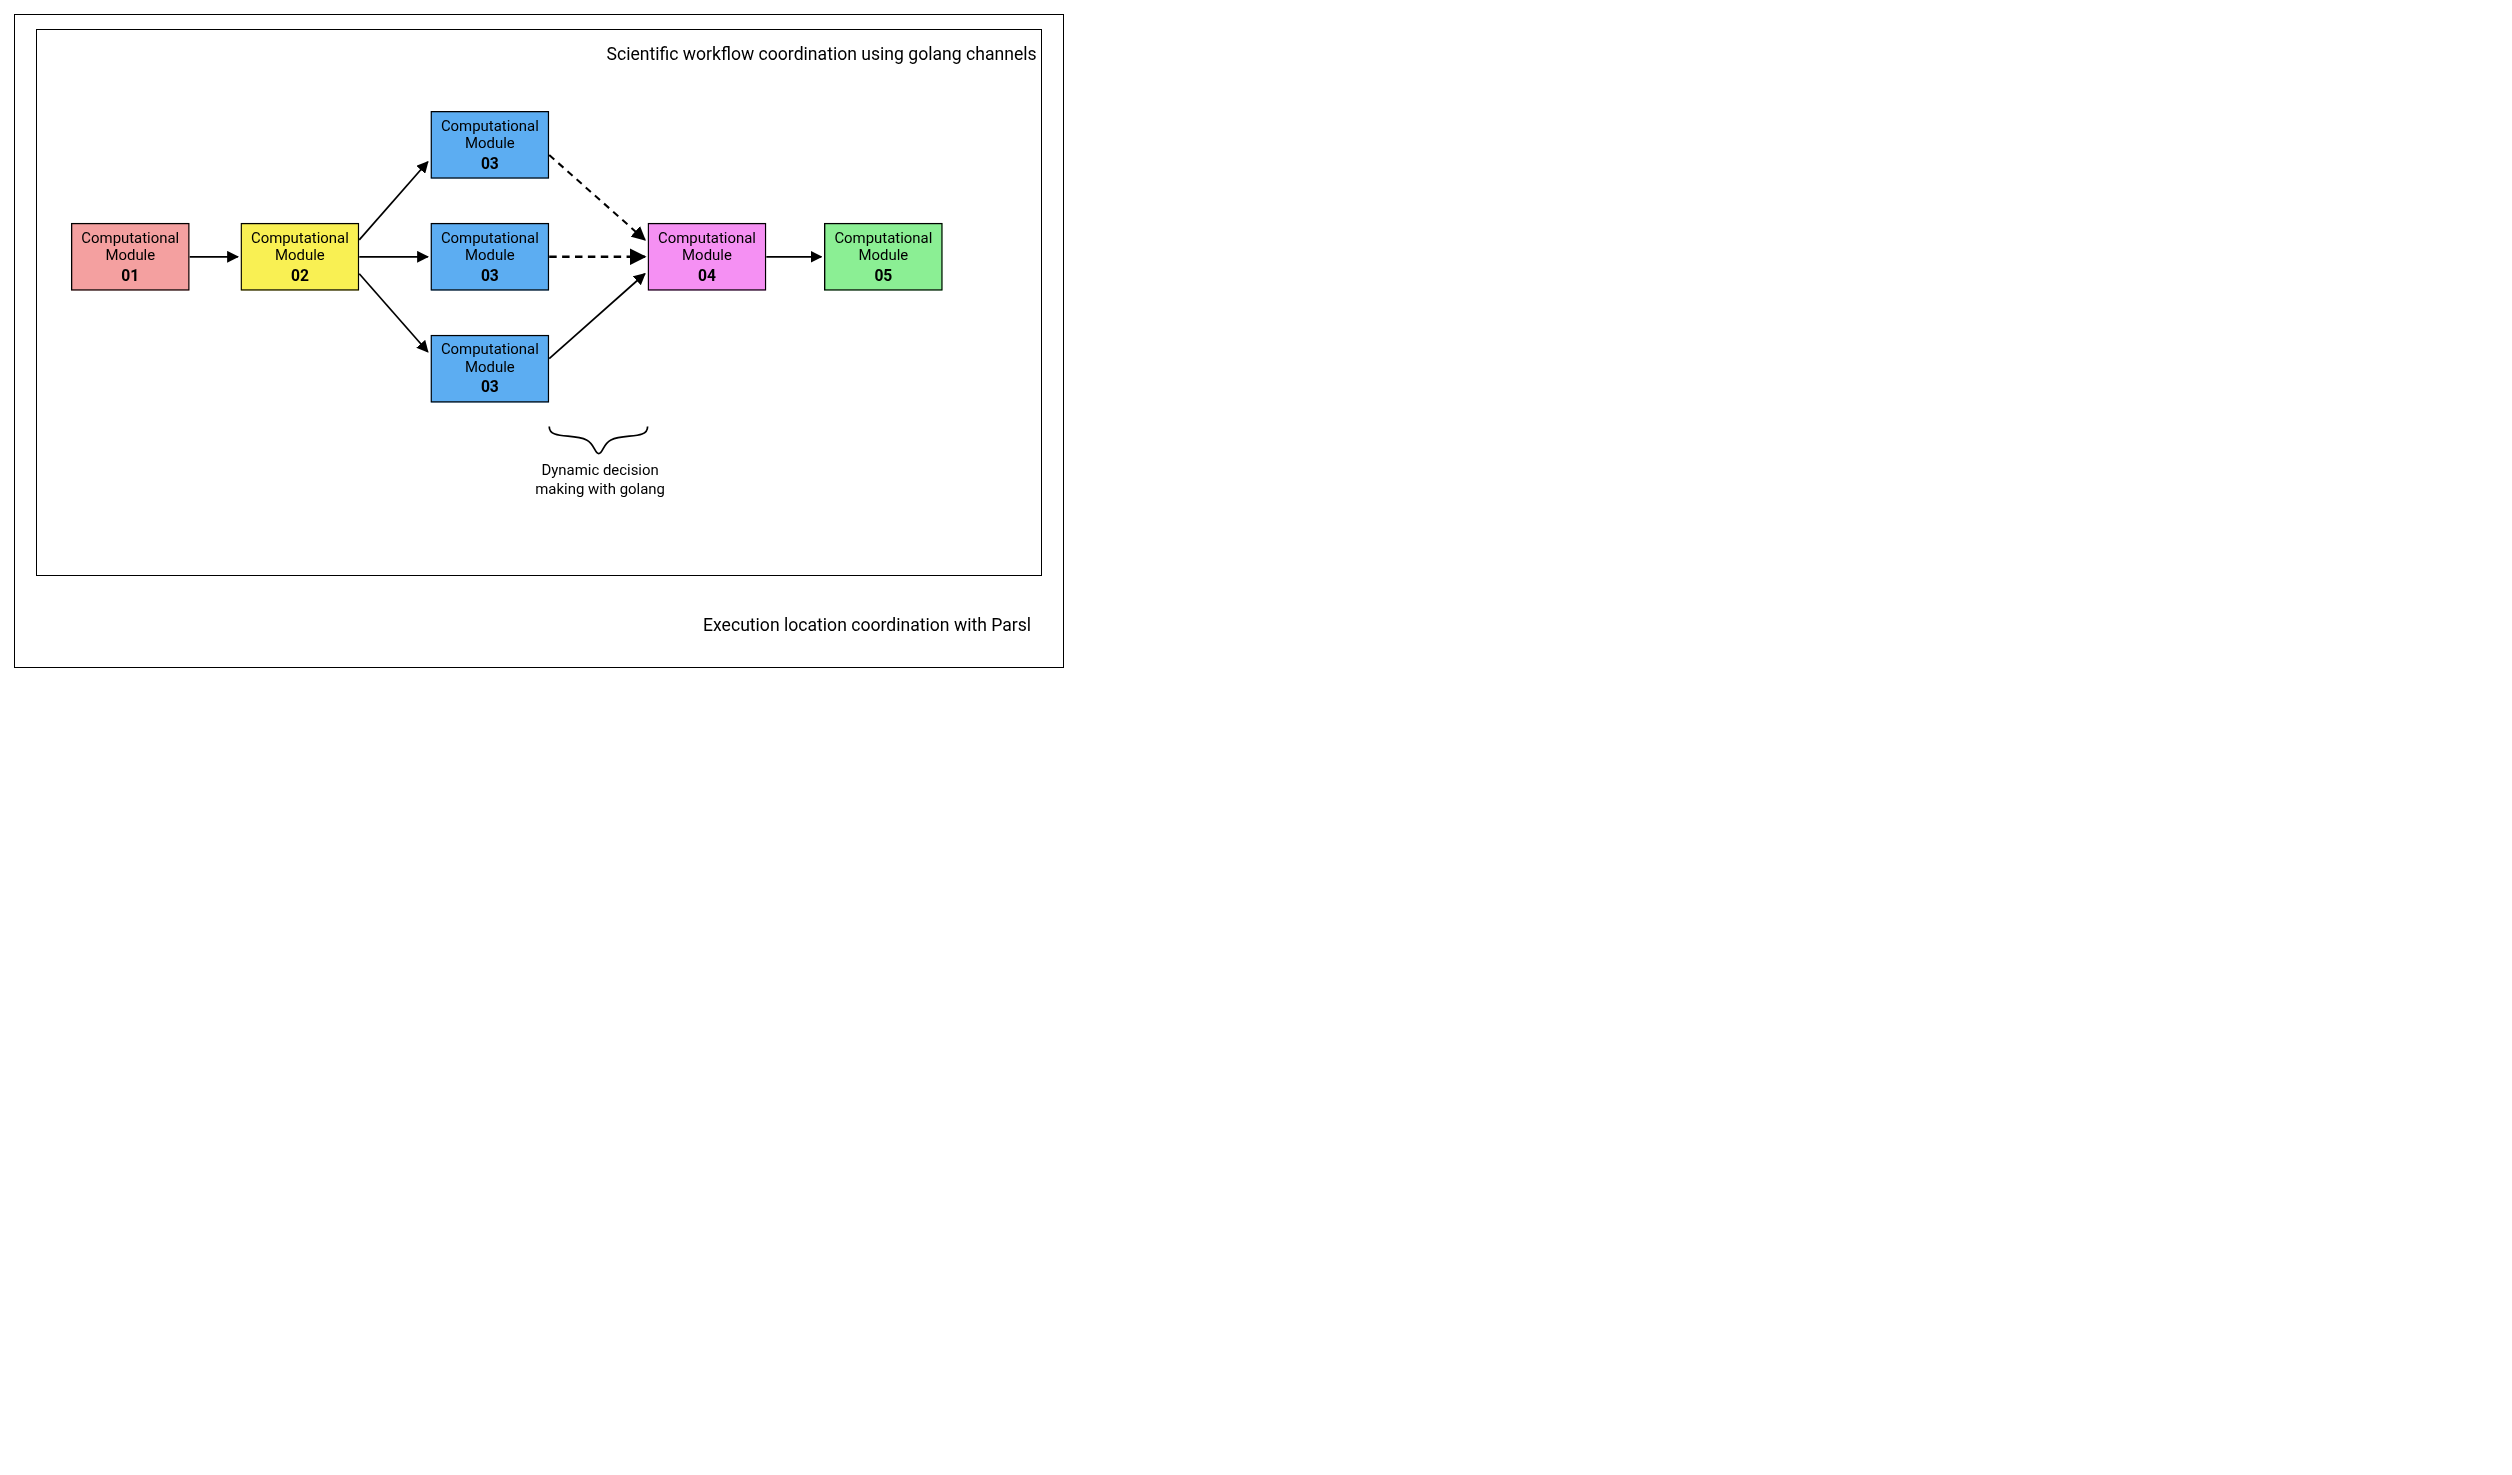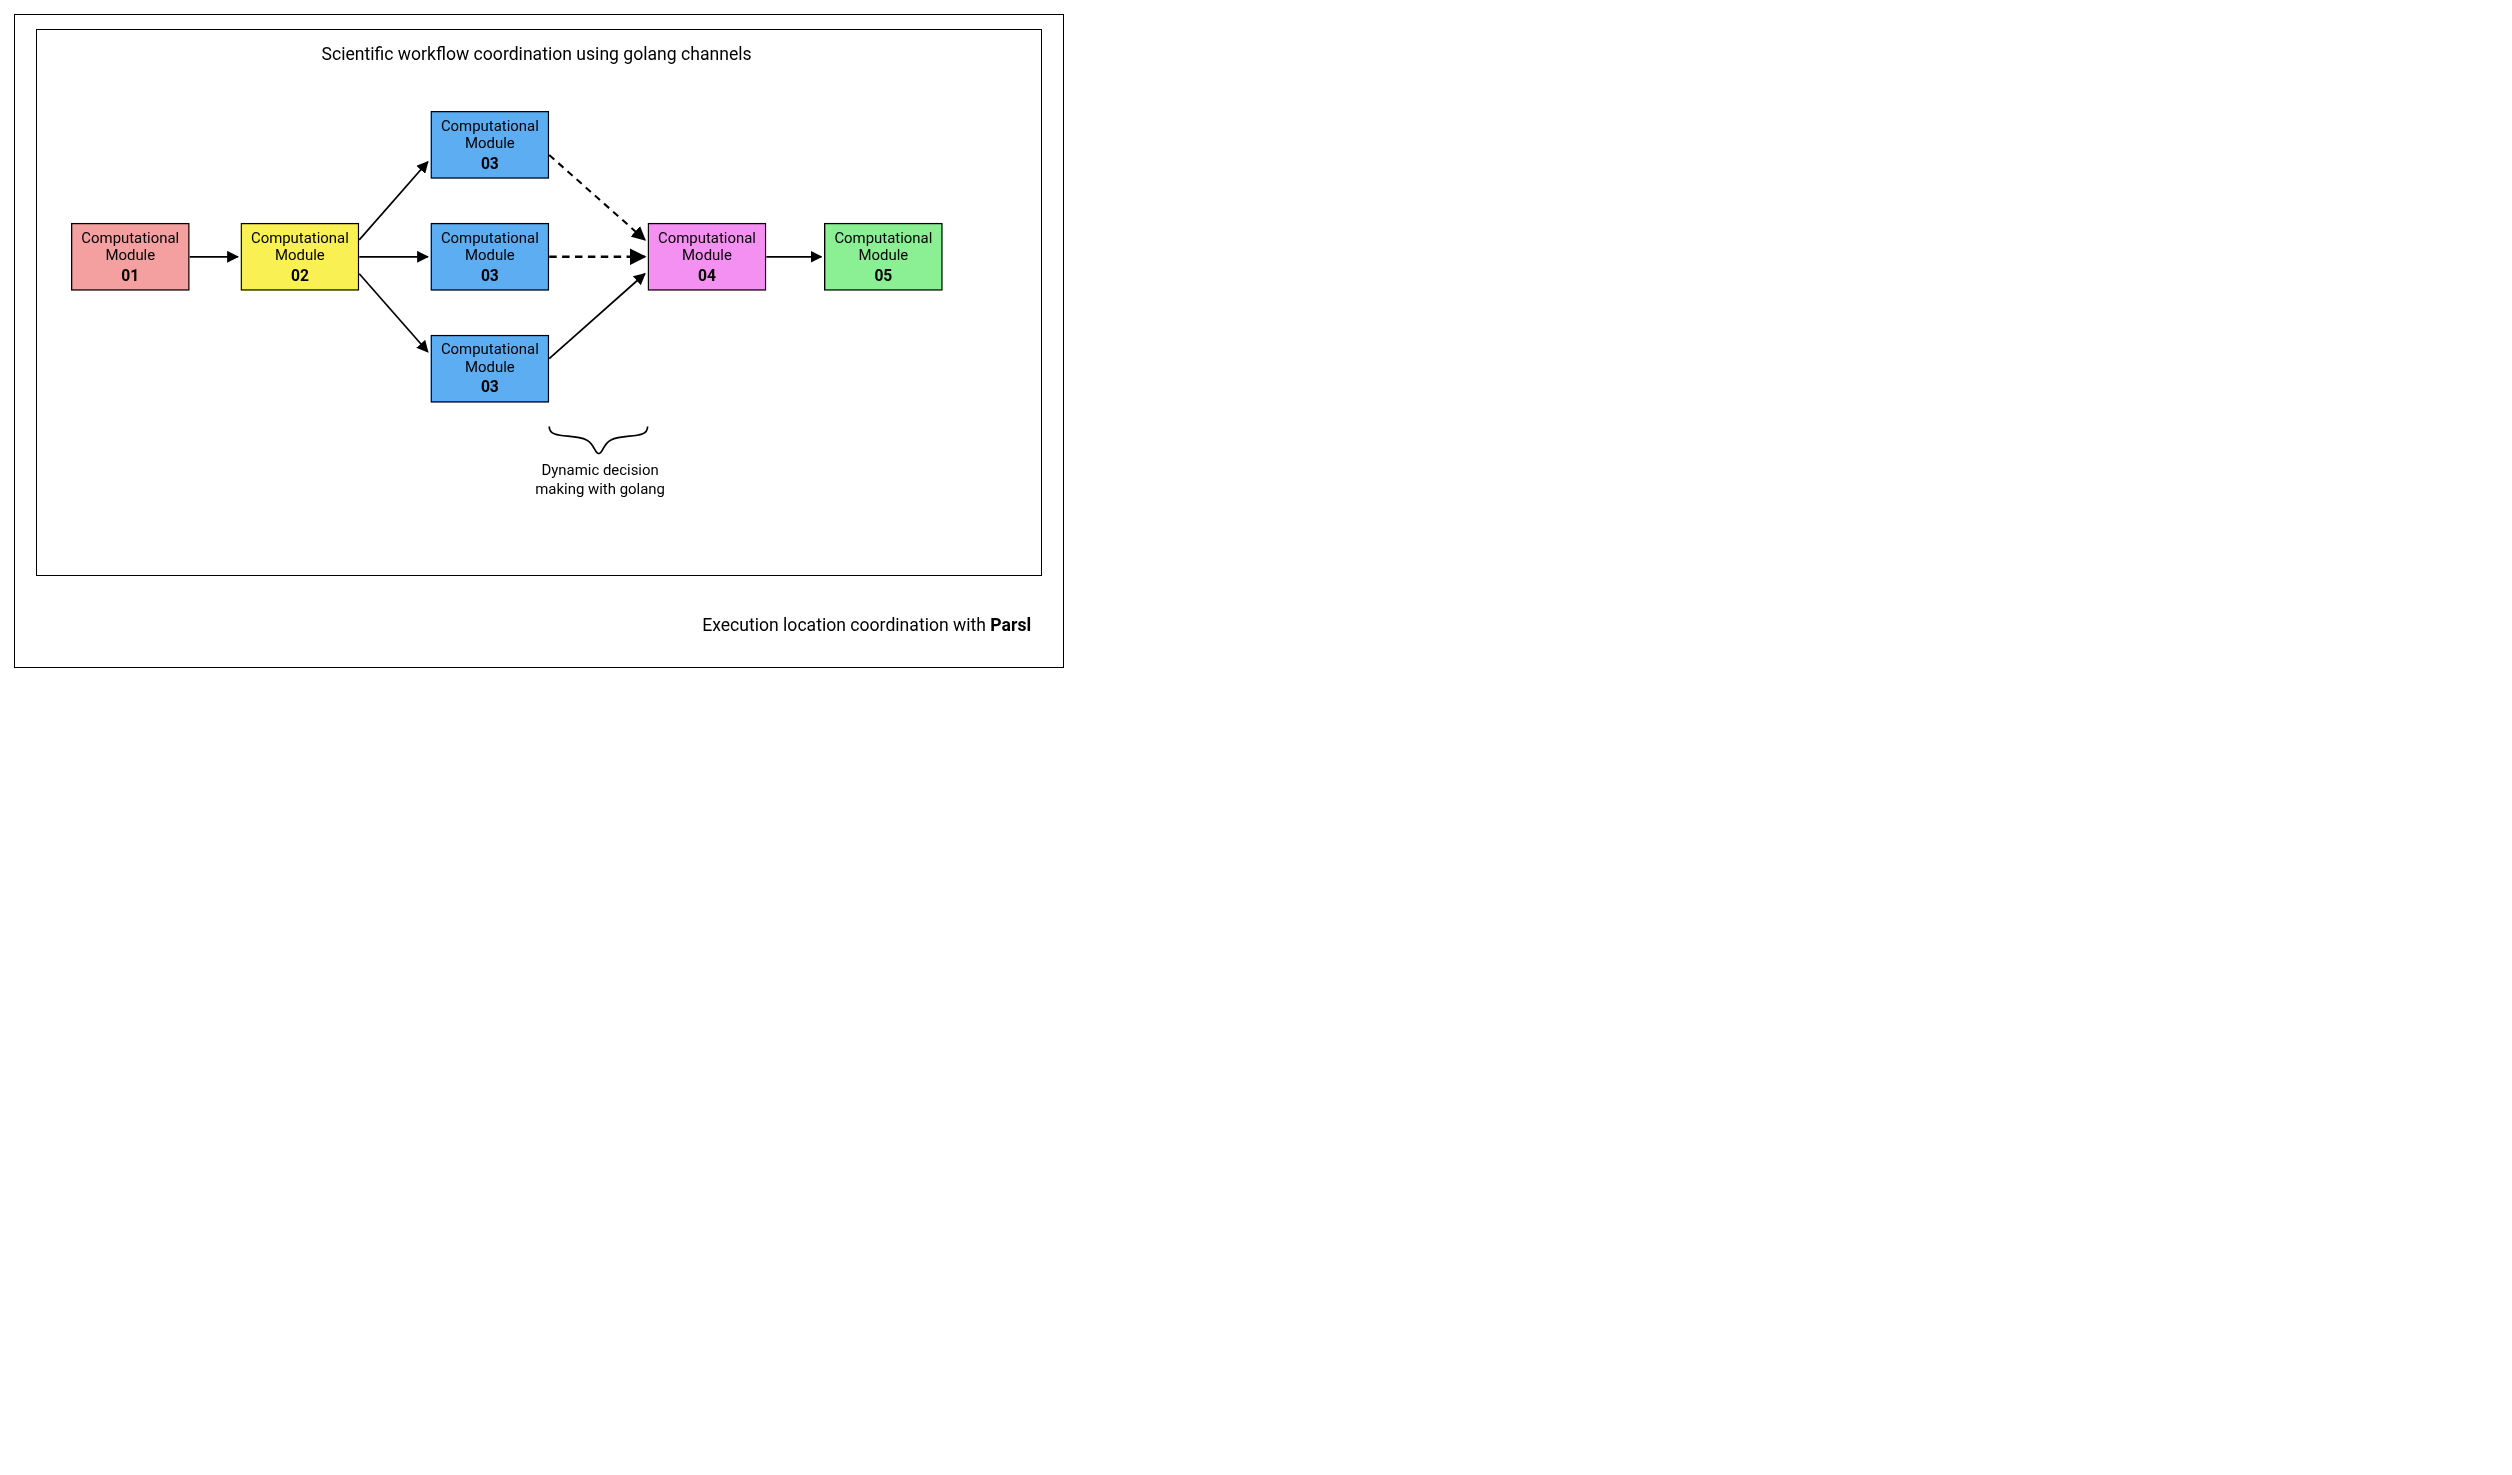--- a/index.html
+++ b/index.html
@@ -23,41 +23,41 @@
     left: 2%;
     right: 2%;
     bottom: 14%;
     border: 1.4px solid #000;
   }
   .inner-title {
     position: absolute;
     top: 2.5%;
     left: 0;
     right: 4px;
-    text-align: center;
+    text-align: right;
     font-size: 1.6em;
     font-weight: 400;
   }
   .diagram {
     position: absolute;
     top: 8%;
     left: 0;
     right: 0;
     bottom: 0;
     width: 100%;
     height: 92%;
   }
   .caption-right {
     position: absolute;
     bottom: 5%;
     right: 3%;
     font-size: 1.6em;
     text-align: right;
   }
-  .caption-right strong { font-weight: 700; }
+  .caption-right strong { font-weight: 400; }
 
   
   .module {
     width: 100%;
     height: 100%;
     border: 2px solid #000;
     display: flex;
     flex-direction: column;
     align-items: center;
     justify-content: center;

